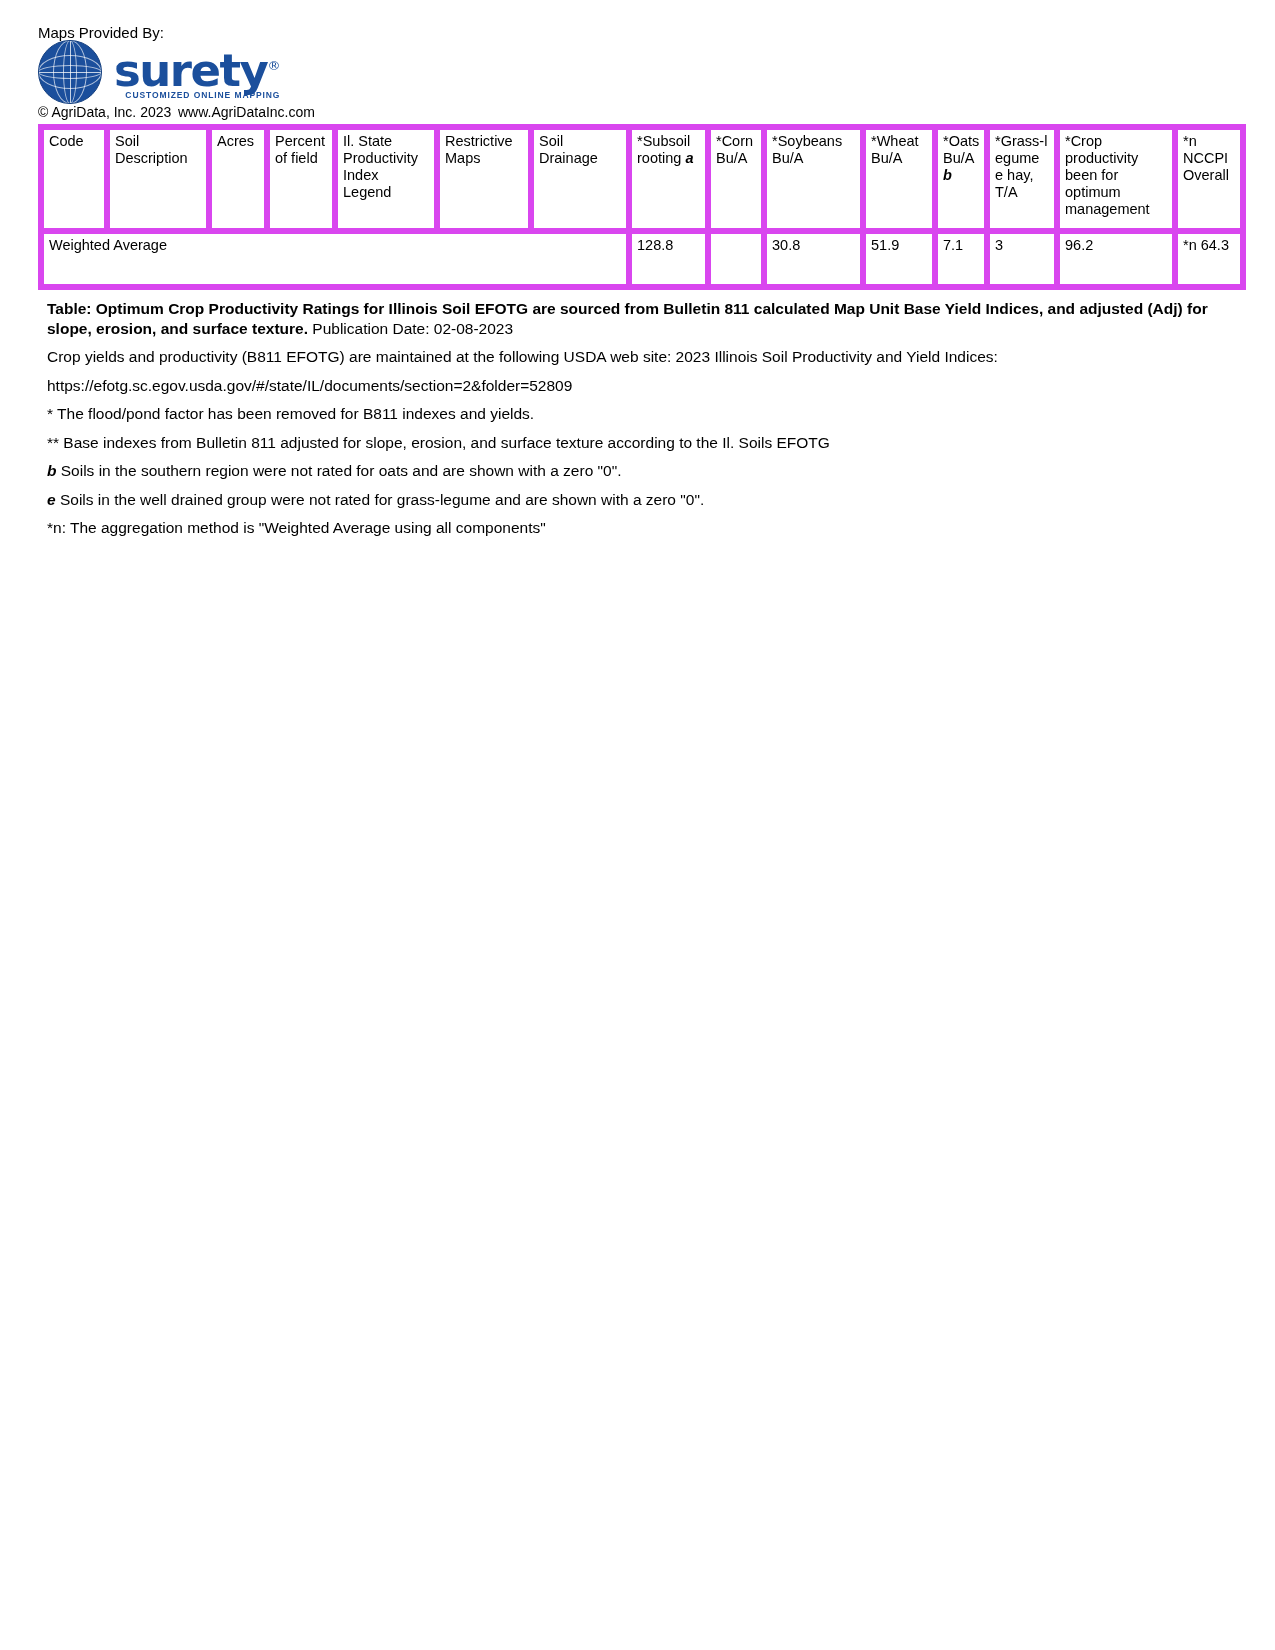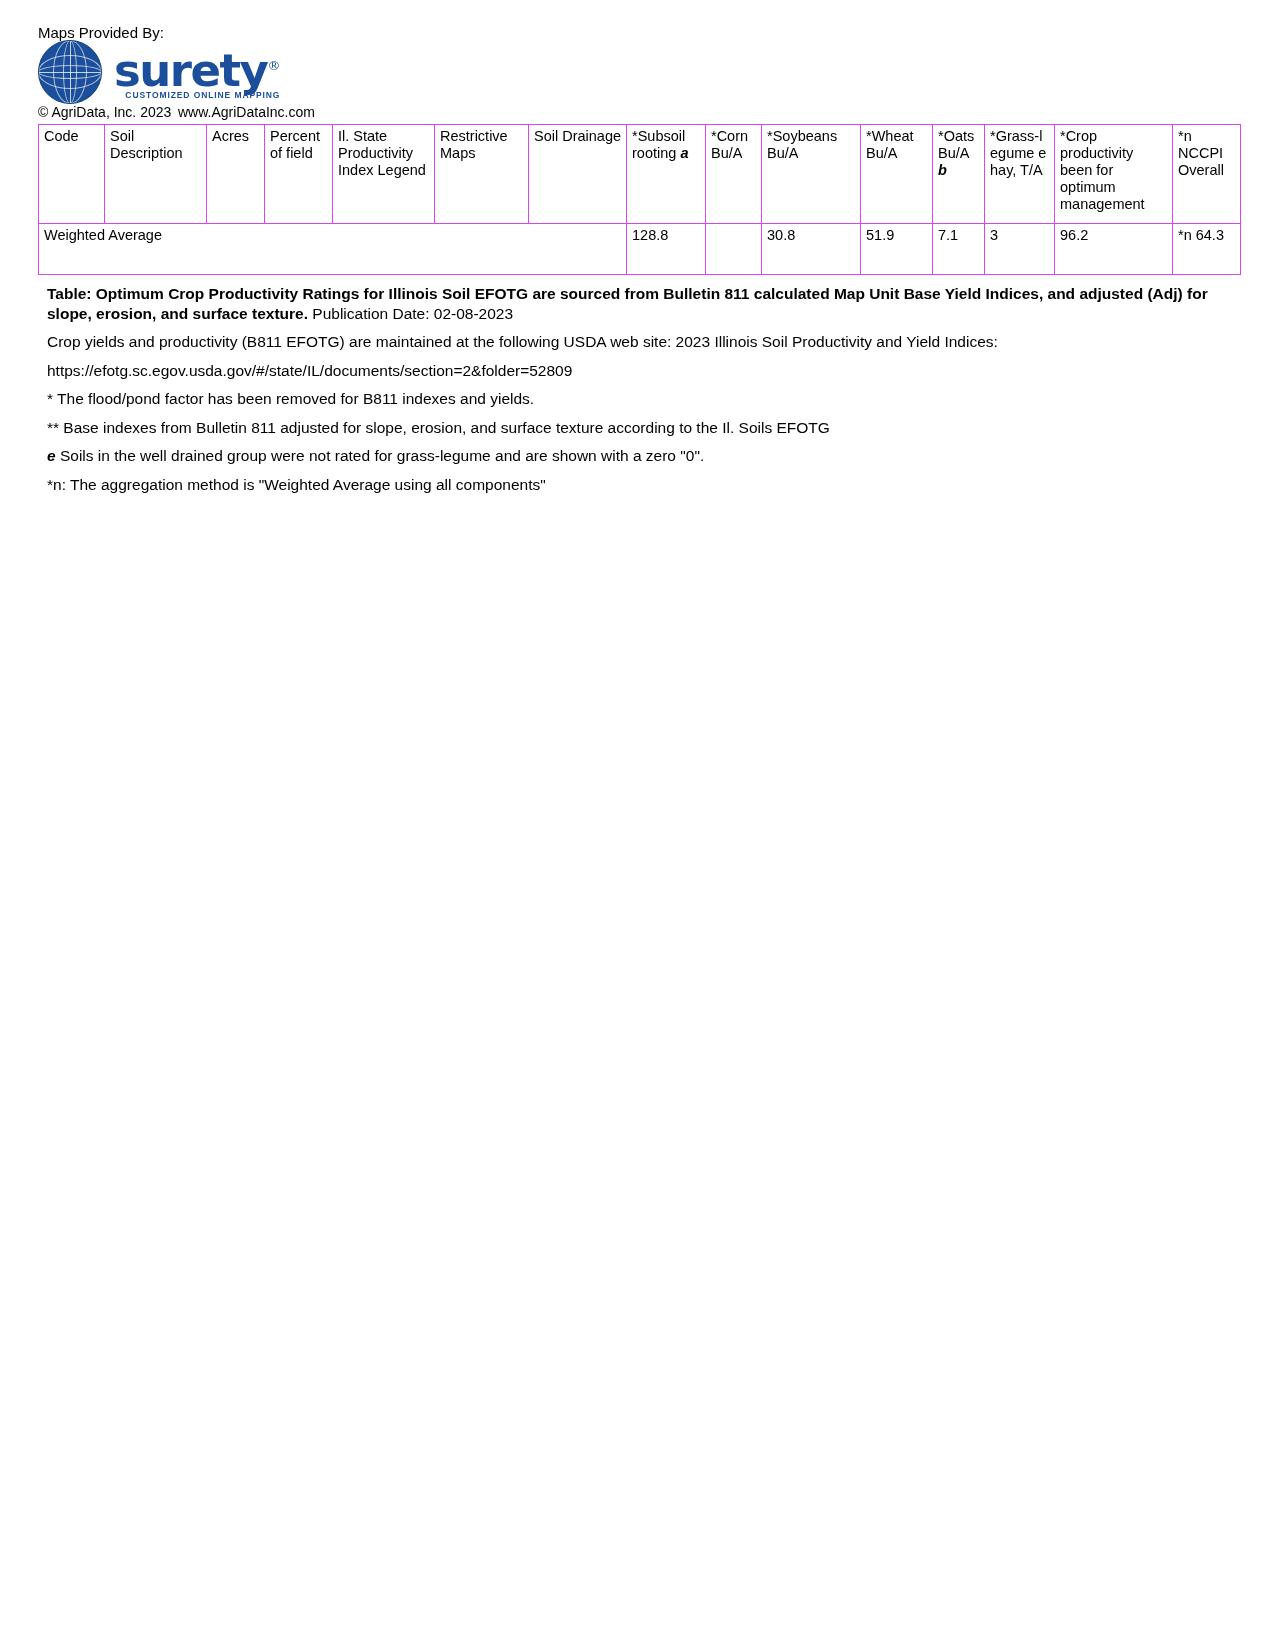--- a/index.html
+++ b/index.html
@@ -110,21 +110,21 @@
   .logo-footer .copy { width: 140px; }
 
   
   table.soils {
     border-collapse: collapse;
     width: 1202px;
     table-layout: fixed;
     margin-top: 4px;
   }
   table.soils th, table.soils td {
-    border: 1px solid #d946ef;
+    border: 6px solid #d946ef;
     vertical-align: top;
     font-size: 14.5px;
     line-height: 17px;
     padding: 3px 4px 3px 5px;
     font-weight: normal;
     text-align: left;
   }
   table.soils thead th { height: 92px; }
   table.soils tbody td { height: 44px; margin-top: 28px; }
   .num { text-align: right; }
@@ -218,17 +218,18 @@
       </tr>
     </tbody>
   </table>
 
   <div class="notes">
     <p><span class="b">Table: Optimum Crop Productivity Ratings for Illinois Soil EFOTG are sourced from Bulletin 811 calculated Map Unit Base Yield Indices, and adjusted (Adj) for slope, erosion, and surface texture.</span><span> Publication Date: 02-08-2023</span></p>
     <p>Crop yields and productivity (B811 EFOTG) are maintained at the following USDA web site: 2023 Illinois Soil Productivity and Yield Indices:</p>
     <p>https://efotg.sc.egov.usda.gov/#/state/IL/documents/section=2&amp;folder=52809</p>
     <p>* The flood/pond factor has been removed for B811 indexes and yields.</p>
     <p>** Base indexes from Bulletin 811 adjusted for slope, erosion, and surface texture according to the Il. Soils EFOTG</p>
+    <p><span class="i">b</span><span> Soils in the southern region were not rated for oats and are shown with a zero "0".</span></p>
     <p><span class="i">e</span><span> Soils in the well drained group were not rated for grass-legume and are shown with a zero "0".</span></p>
     <p>*n: The aggregation method is "Weighted Average using all components"</p>
   </div>
 
 </div>
 
 </body></html>

